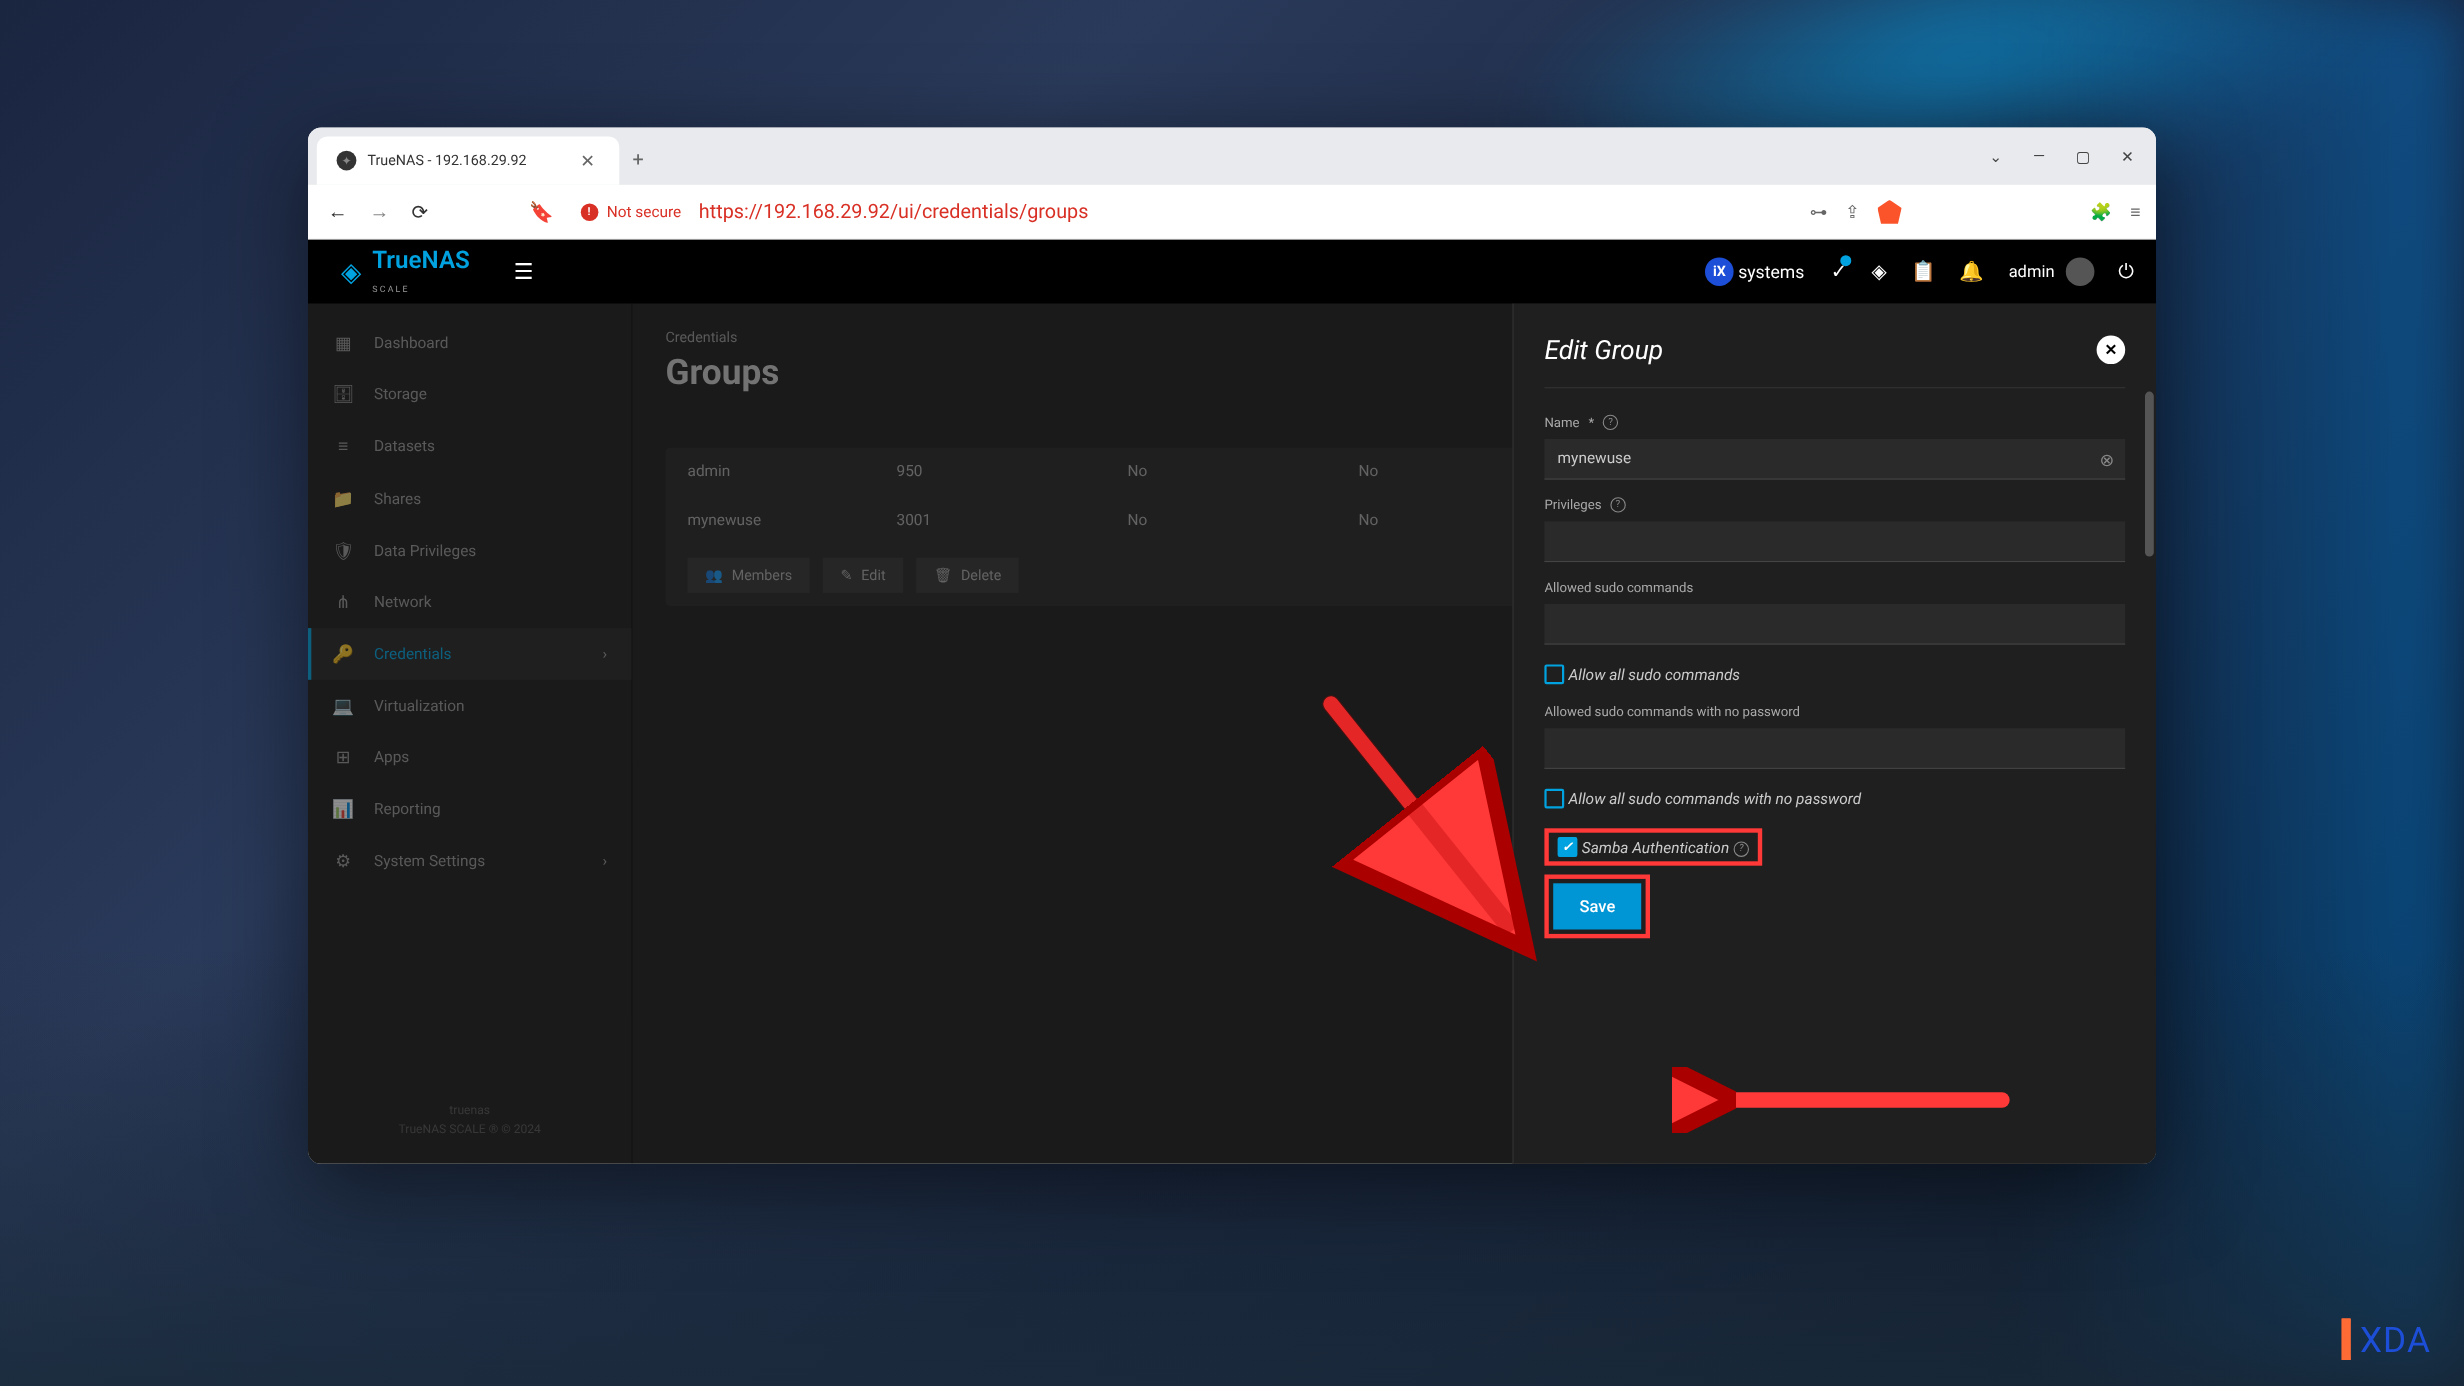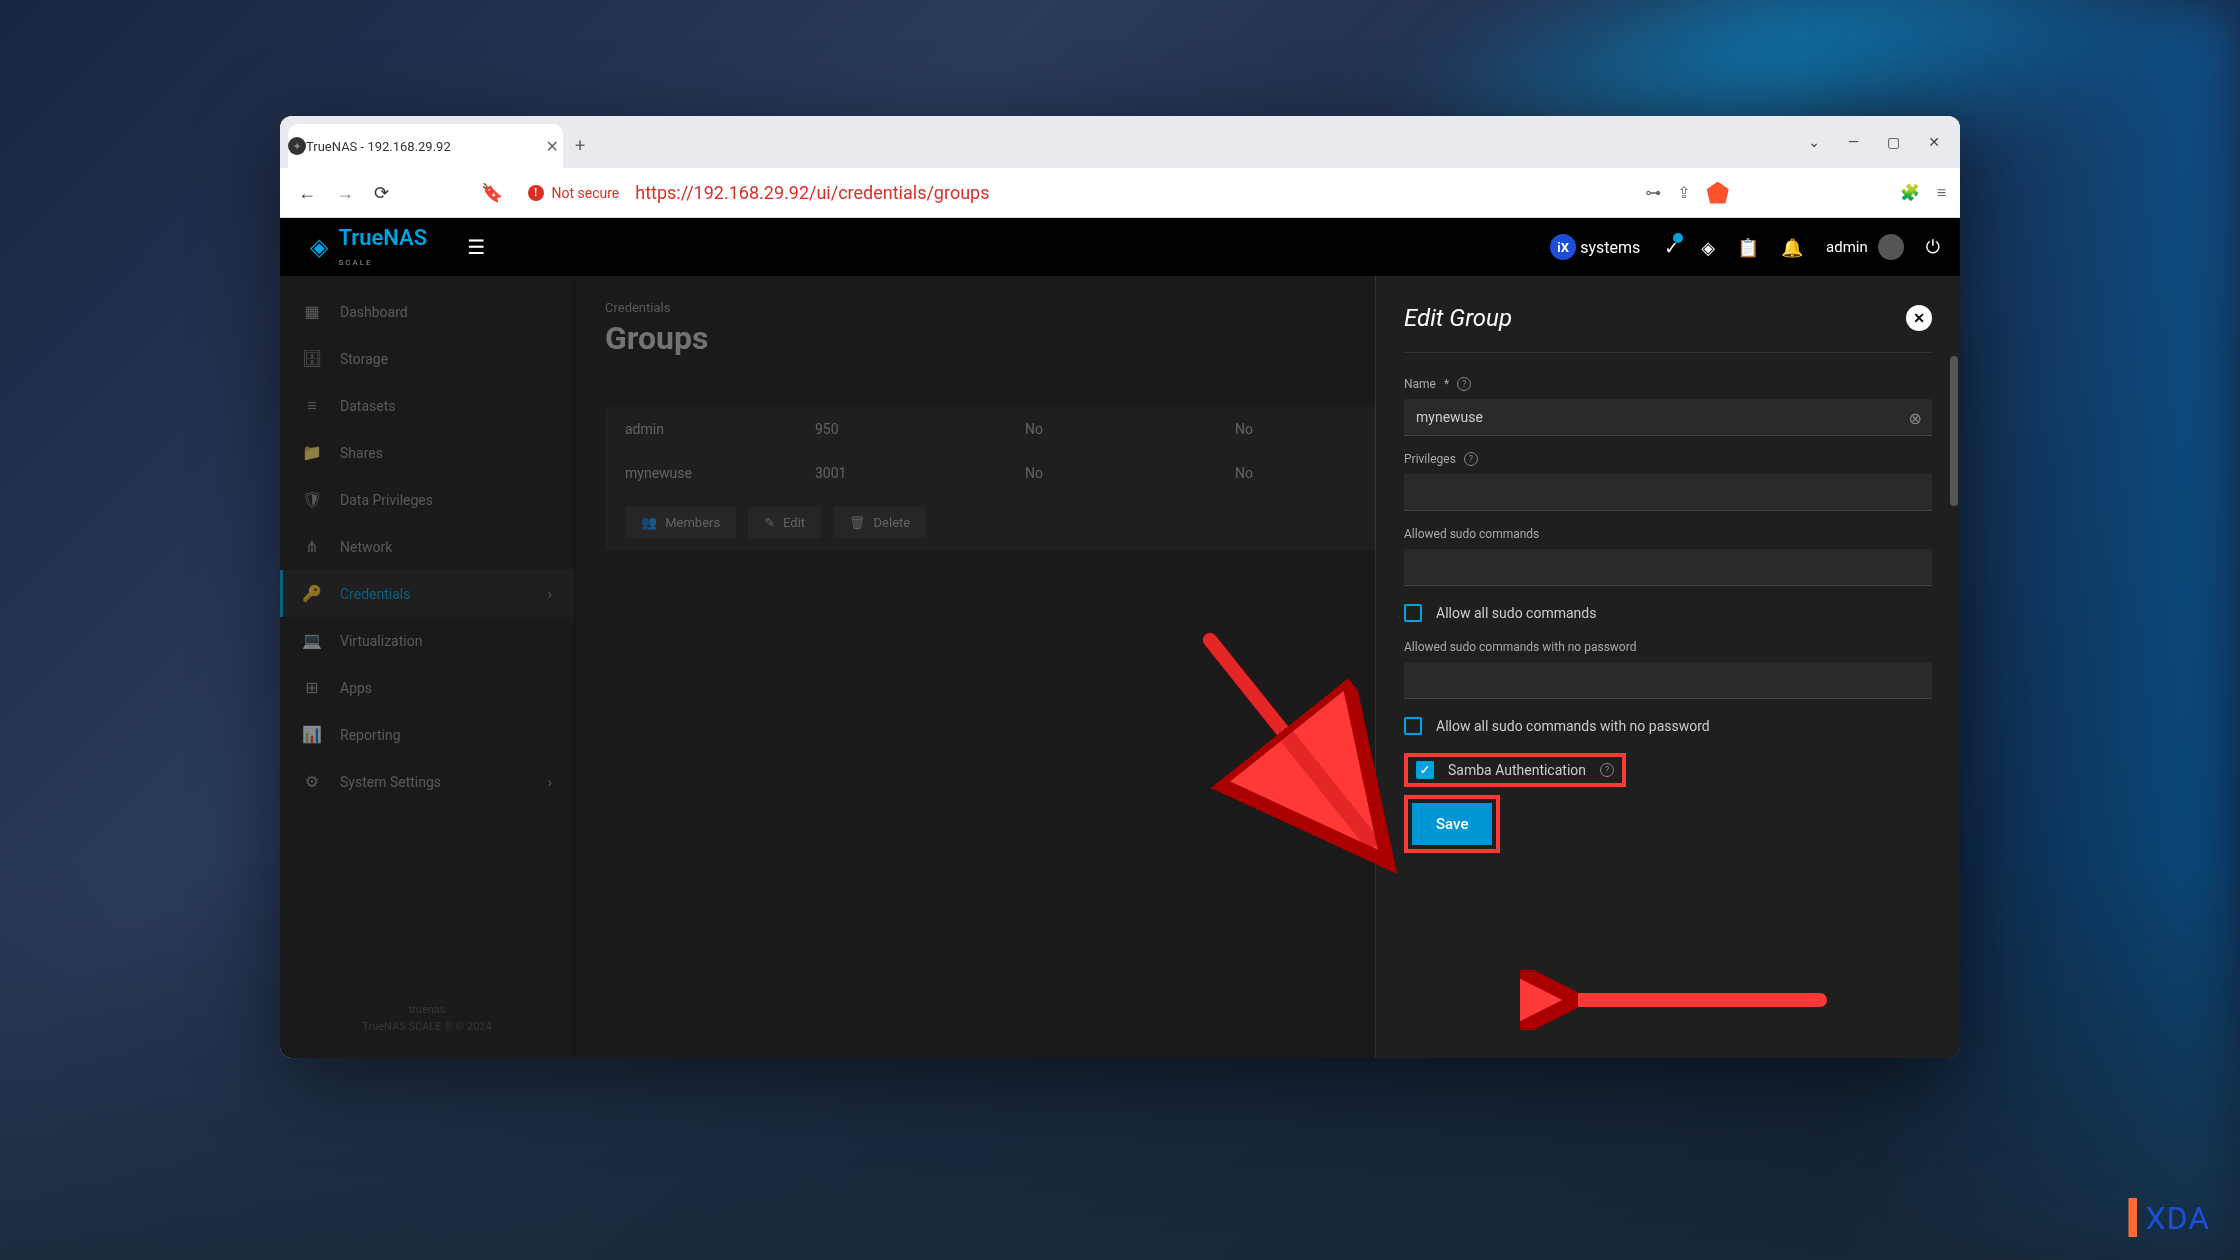--- a/index.html
+++ b/index.html
@@ -4,21 +4,21 @@
 <style>
 * { margin: 0; padding: 0; box-sizing: border-box; font-family: -apple-system, BlinkMacSystemFont, "Segoe UI", Roboto, sans-serif; }
 body { width: 2240px; height: 1260px; background: linear-gradient(135deg, #1a2540 0%, #2a3a5a 30%, #1a2540 60%, #0a1525 100%); position: relative; overflow: hidden; }
 .bg-glow { position: absolute; top: -100px; right: -50px; width: 1000px; height: 300px; background: radial-gradient(ellipse, rgba(0,180,255,0.6) 0%, transparent 60%); filter: blur(40px); transform: rotate(-10deg); }
 .bg-glow2 { position: absolute; top: 0; right: 0; width: 400px; height: 1260px; background: linear-gradient(90deg, transparent 0%, rgba(0,150,255,0.4) 100%); filter: blur(30px); }
 .bg-city { position: absolute; bottom: 0; left: 0; right: 0; height: 400px; background: linear-gradient(0deg, #1a2a3a 0%, transparent 100%); opacity: 0.8; }
 
 .browser-window { position: absolute; top: 116px; left: 280px; width: 1680px; height: 942px; background: #fff; border-radius: 12px; overflow: hidden; box-shadow: 0 20px 80px rgba(0,0,0,0.5); }
 
 .tab-strip { height: 52px; background: #e8eaed; display: flex; align-items: flex-end; padding: 8px 8px 0 8px; position: relative; }
-.browser-tab { background: #fff; border-radius: 10px 10px 0 0; height: 44px; padding: 0 0; display: flex; align-items: center; min-width: 275px; position: relative; }
+.browser-tab { background: #fff; border-radius: 10px 10px 0 0; height: 44px; padding: 0 18px; display: flex; align-items: center; gap: 10px; min-width: 275px; position: relative; }
 .tab-favicon { width: 18px; height: 18px; background: #333; border-radius: 50%; display: flex; align-items: center; justify-content: center; }
 .tab-favicon::before { content: "✦"; color: #888; font-size: 11px; }
 .tab-title { font-size: 13px; color: #333; flex: 1; }
 .tab-close { color: #666; font-size: 16px; cursor: pointer; padding: 0 4px; }
 .new-tab { margin-left: 12px; margin-bottom: 12px; color: #666; font-size: 18px; cursor: pointer; }
 .win-controls { position: absolute; right: 8px; top: 0; height: 52px; display: flex; align-items: center; gap: 28px; padding-right: 12px; }
 .win-btn { color: #444; font-size: 14px; cursor: pointer; }
 
 .addr-bar { height: 50px; background: #fff; display: flex; align-items: center; padding: 0 14px; gap: 12px; border-bottom: 1px solid #e0e0e0; }
 .nav-btn { color: #888; font-size: 18px; padding: 4px; }
@@ -77,21 +77,21 @@
 .side-panel { position: absolute; right: 0; top: 0; bottom: 0; width: 585px; background: #1f1f1f; border-left: 1px solid #333; padding: 28px; overflow-y: auto; }
 .panel-header { display: flex; align-items: center; justify-content: space-between; margin-bottom: 24px; padding-bottom: 20px; border-bottom: 1px solid #333; }
 .panel-title { color: #fff; font-size: 24px; font-weight: 400; font-style: italic; }
 .panel-close { width: 26px; height: 26px; background: #fff; color: #000; border-radius: 50%; display: flex; align-items: center; justify-content: center; font-weight: bold; font-size: 14px; cursor: pointer; }
 .form-label { color: #aaa; font-size: 12px; display: flex; align-items: center; gap: 8px; margin-bottom: 8px; margin-top: 16px; }
 .form-label .req { color: #aaa; }
 .help-icon { width: 14px; height: 14px; border: 1.5px solid #888; border-radius: 50%; display: flex; align-items: center; justify-content: center; font-size: 9px; color: #888; }
 .form-input { width: 100%; background: #2a2a2a; border: none; border-bottom: 1px solid #444; color: #ccc; padding: 10px 12px; font-size: 14px; position: relative; }
 .input-wrap { position: relative; }
 .clear-btn { position: absolute; right: 10px; top: 50%; transform: translateY(-50%); color: #888; cursor: pointer; }
-.checkbox-row { display: flex; align-items: center; gap: 14px; margin: 18px 0; }
+.checkbox-row { display: flex; align-items: flex-end; gap: 4px; margin: 18px 0; font-style: italic; }
 .checkbox { width: 18px; height: 18px; border: 2px solid #00a3e0; border-radius: 2px; display: flex; align-items: center; justify-content: center; }
 .checkbox.checked { background: #00a3e0; }
 .checkbox.checked::after { content: "✓"; color: #fff; font-size: 12px; font-weight: bold; }
 .cb-label { color: #ccc; font-size: 14px; }
 .save-btn { background: #0095d5; color: #fff; border: none; padding: 12px 24px; font-size: 15px; font-weight: 500; cursor: pointer; margin-top: 12px; }
 
 .highlight-box { border: 4px solid #ff3838; display: inline-block; }
 
 .arrow-svg { position: absolute; pointer-events: none; }
 

